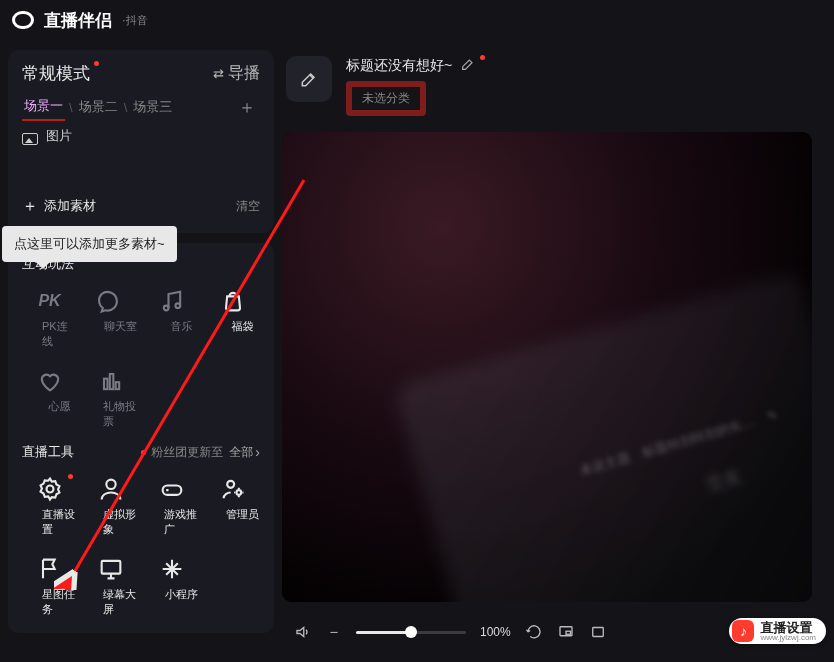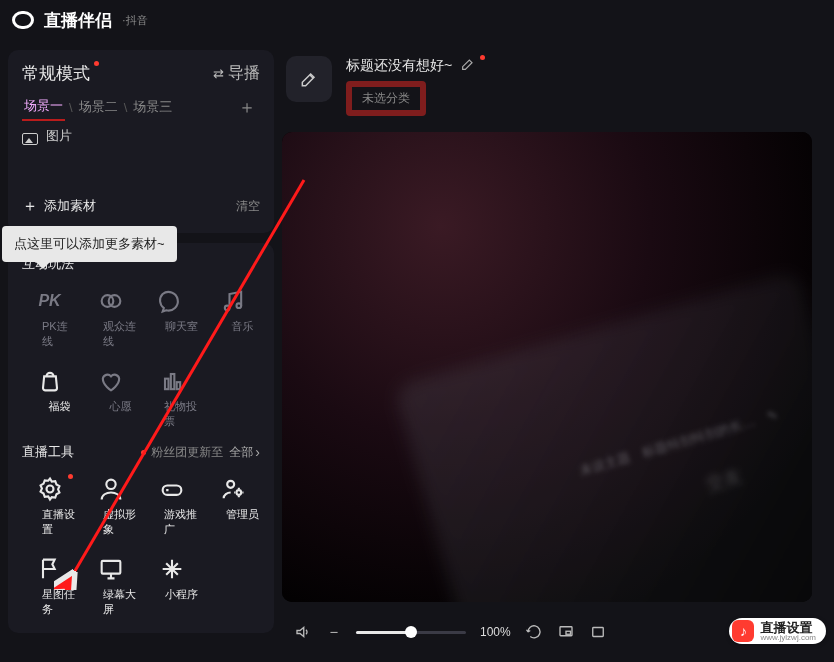--- a/index.html
+++ b/index.html
@@ -283,29 +283,20 @@
     <div class="tooltip">点这里可以添加更多素材~</div>
 
     <div class="panel">
       <div class="section-title">互动玩法</div>
       <div class="grid4">
         <div class="tool">
           <div class="tool-ico">
               <i style="font-style:italic;font-weight:700;font-size:16px">PK</i>
             </div>
           <div class="tool-label">PK连线</div>
-        </div>
-        <div class="tool">
-          <div class="tool-ico">
-              <svg viewBox="0 0 24 24">
-                <circle cx="9" cy="12" r="5"></circle>
-                <circle cx="15" cy="12" r="5"></circle>
-              </svg>
-            </div>
-          <div class="tool-label">观众连线</div>
         </div>
         <div class="tool">
           <div class="tool-ico">
               <svg viewBox="0 0 24 24">
                 <path d="M4 6a8 8 0 1 1 3 14l-3 1 1-3a8 8 0 0 1-1-12z"></path>
               </svg>
             </div>
           <div class="tool-label">聊天室</div>
         </div>
         <div class="tool">

